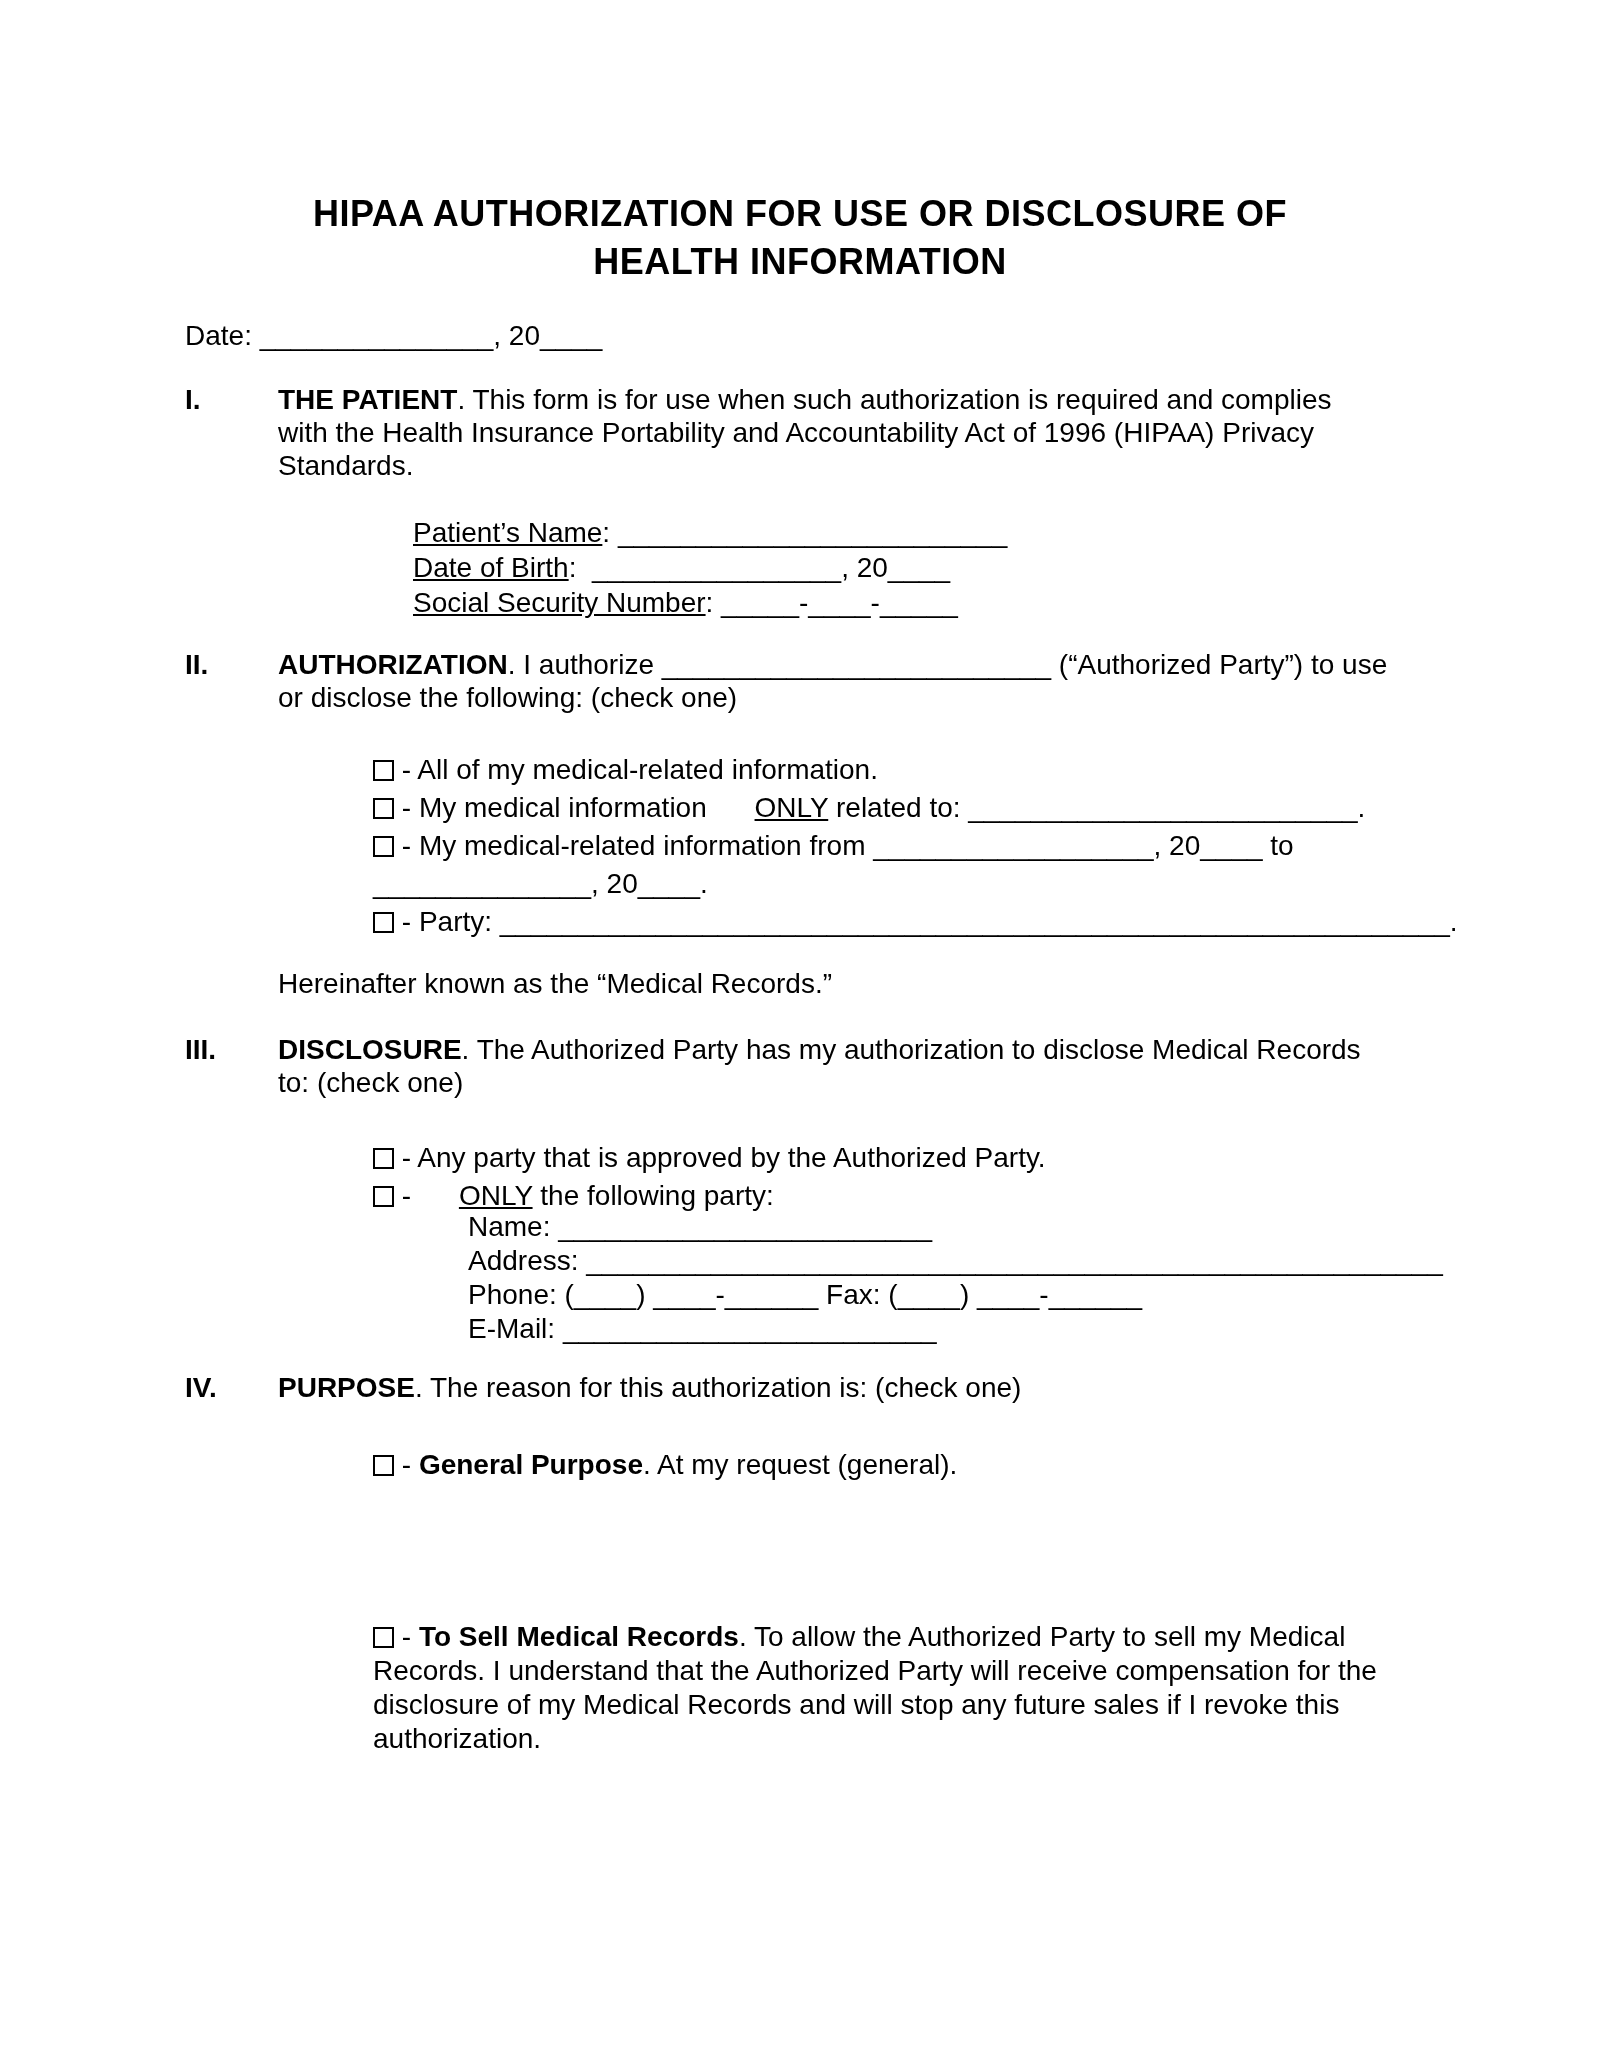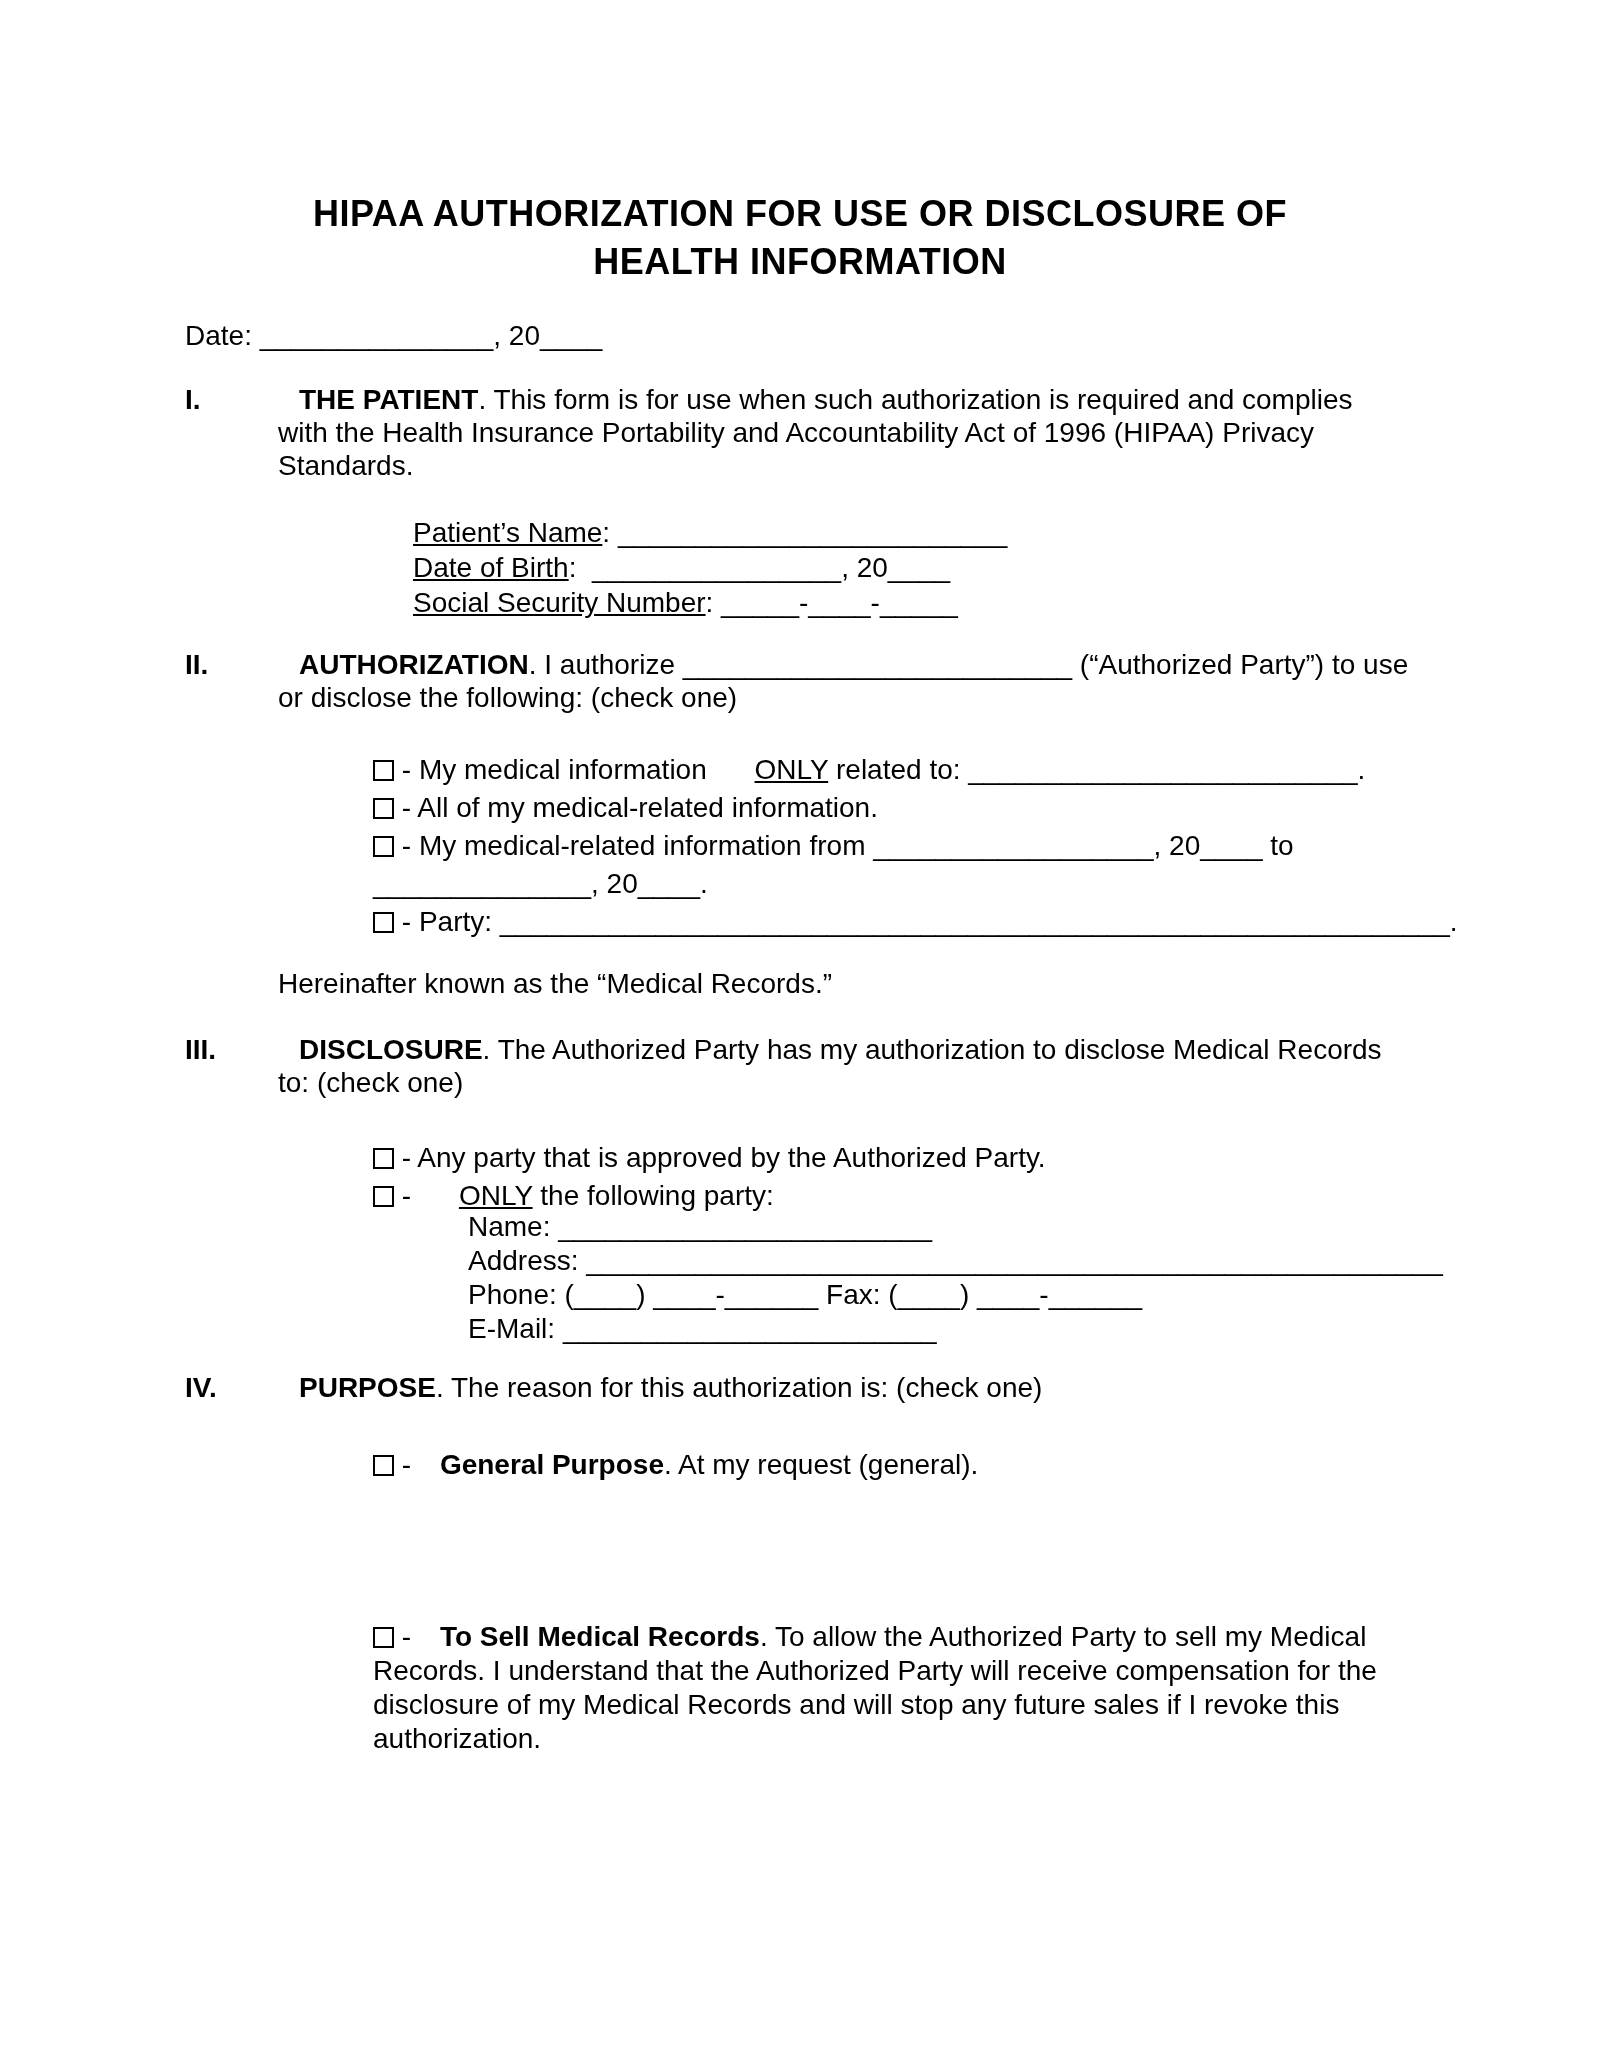--- a/index.html
+++ b/index.html
@@ -8,21 +8,21 @@
     width: 1600px;
     height: 1771px;
     background: #ffffff;
     font-family: "Liberation Sans", "DejaVu Sans", sans-serif;
     font-size: 28px;
     color: #000000;
     overflow: hidden;
   }
   .abs { position: absolute; }
   .pre { white-space: pre-line; }
-  .b { font-weight: 700; margin-left: 21px; }
+  .b { font-weight: 700; }
   .u { text-decoration: underline; margin-left: 40px; }
 
   .doc-title {
     left: 150px; right: 150px;
     text-align: center;
     font-size: 36px;
     font-weight: 700;
     line-height: 48px;
     letter-spacing: 0.5px;
   }
@@ -96,22 +96,22 @@
     <div class="pre"><span class="u">Social Security Number</span><span>: _____-____-_____</span></div>
   </div>
 
   <div class="abs sec" style="top:648px">
     <div class="num">II.</div>
     <div class="pre"><span class="b">AUTHORIZATION</span><span>. I authorize _________________________ (“Authorized Party”) to use
 or disclose the following: (check one)</span></div>
   </div>
 
   <div class="abs cb-group" style="top:751px; left:373px; right:120px">
+    <div class="cb-line pre"><span class="cbx"></span><span><span> - All of my medical-related information.</span></span></div>
     <div class="cb-line pre"><span class="cbx"></span><span><span> - My medical information </span><span class="u">ONLY</span><span> related to: _________________________.</span></span></div>
-    <div class="cb-line pre"><span class="cbx"></span><span><span> - All of my medical-related information.</span></span></div>
     <div class="cb-line pre"><span class="cbx"></span><span><span> - My medical-related information from __________________, 20____ to
 ______________, 20____.</span></span></div>
     <div class="cb-line pre"><span class="cbx"></span><span><span> - Party: _____________________________________________________________.</span></span></div>
   </div>
 
   <div class="abs line pre" style="top:966px; left:278px; right:130px">Hereinafter known as the “Medical Records.”</div>
 
   <div class="abs sec" style="top:1033px">
     <div class="num">III.</div>
     <div class="pre"><span class="b">DISCLOSURE</span><span>. The Authorized Party has my authorization to disclose Medical Records

